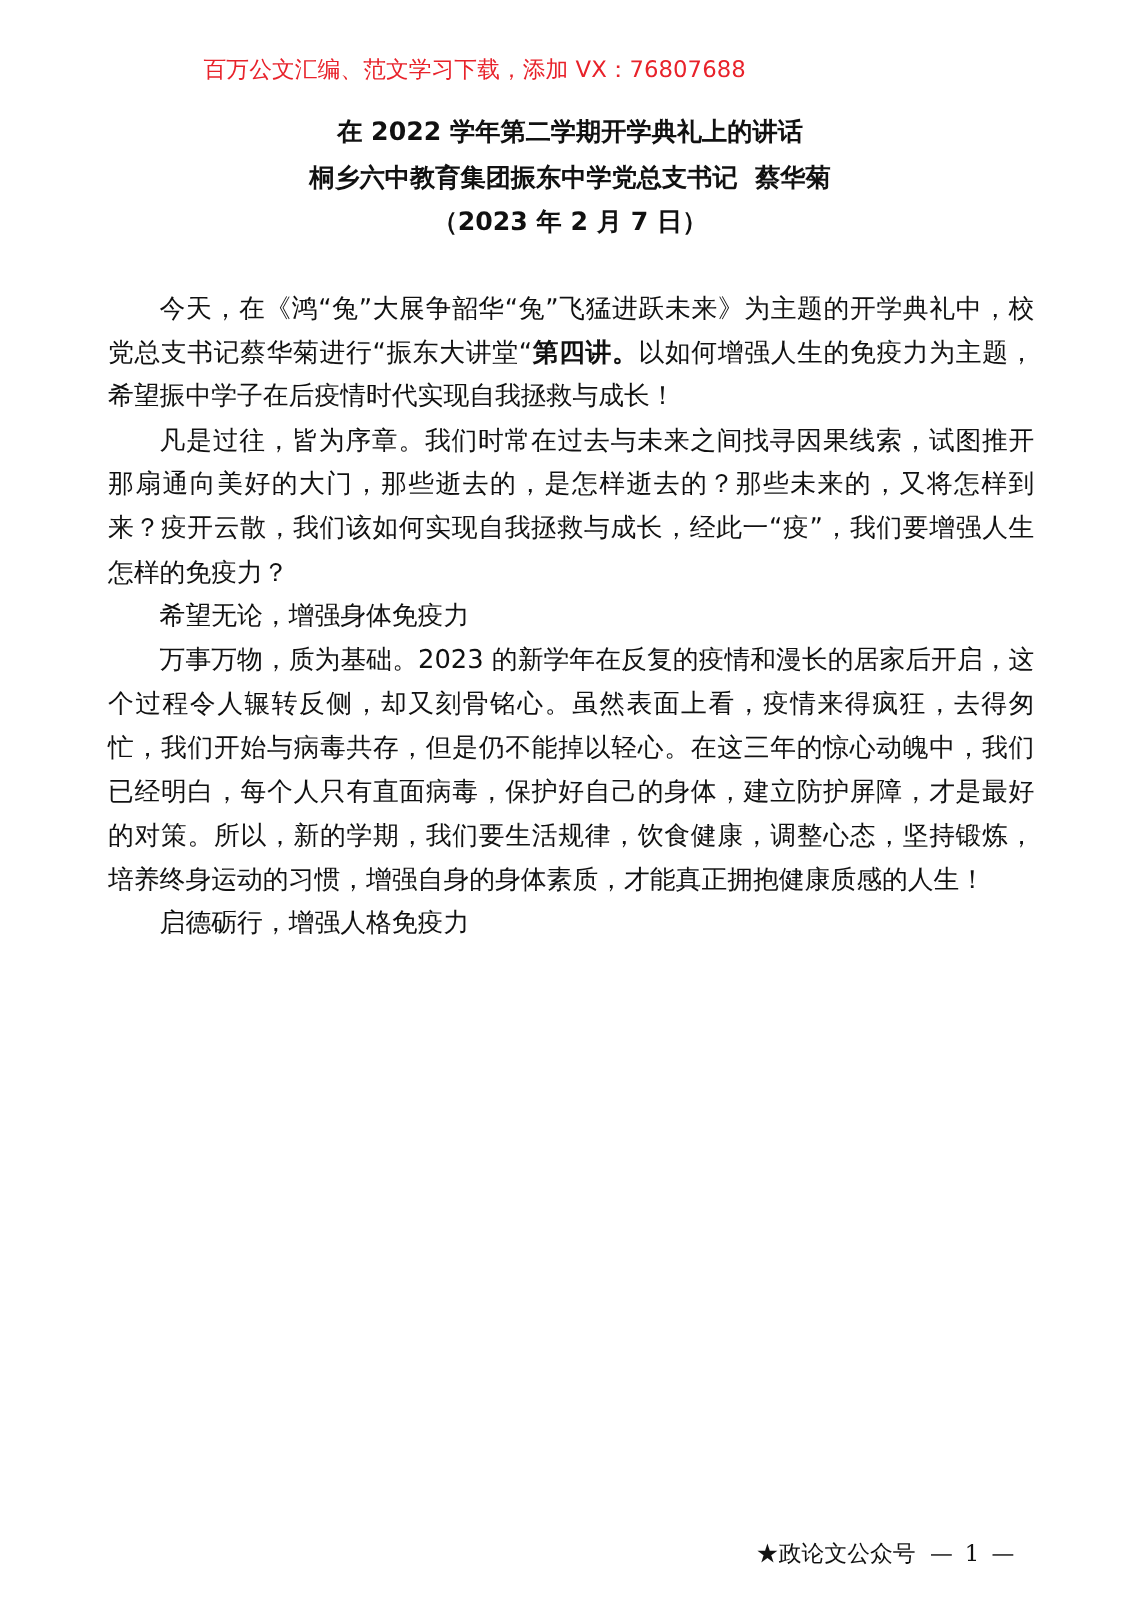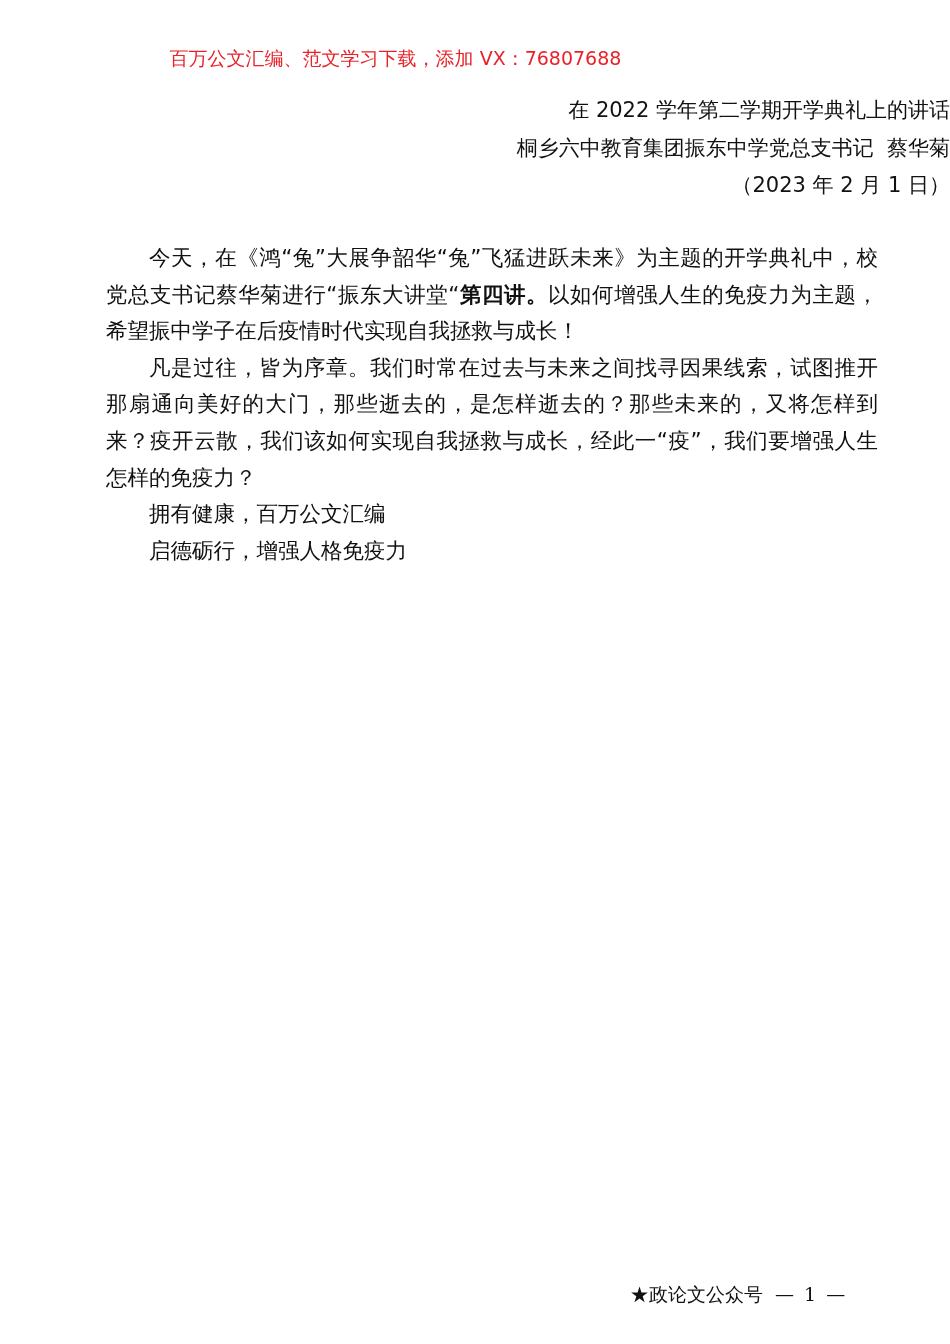--- a/index.html
+++ b/index.html
@@ -1,44 +1,45 @@
 <!DOCTYPE html>
 <html><head>
 <meta charset="utf-8">
 <style>
   html, body { margin:0; padding:0; background:#ffffff; }
   body { width:950px; height:1344px; position:relative; overflow:hidden;
          font-family: "DejaVu Sans", "Liberation Sans", sans-serif; color:#111; }
   .banner { position:absolute; top:44px; left:0; width:791px; text-align:center;
             font-size:19px; color:#e8222a; line-height:28px; }
-  .title-block { position:absolute; top:92px; left:0; width:950px; text-align:right;
-                 font-size:21px; line-height:37.5px; color:#111; }
+  .title-block { position:absolute; top:92px; left:0; width:950px; text-align:center;
+                 font-size:21px; line-height:37.5px; color:#111;font-weight:bold; }
   .title-block div { white-space:nowrap; }
-  .body { position:absolute; top:240px; left:106px; width:772px; font-size:21.5px;
+  .body { position:absolute; top:240px; left:90px; width:772px; font-size:21.5px;
           line-height:36.6px; text-align:justify; }
   .para { margin:0; text-indent:2em; }
   .heading { margin:0; text-indent:2em; }
   .bold { font-weight:bold; }
   .footer { position:absolute; top:1282px; left:630px; font-size:19px; color:#111;
             white-space:nowrap; font-family:"DejaVu Serif", "Liberation Serif", serif; }
   .footer .pn { margin-left:12px; letter-spacing:2px; }
 </style>
 </head>
 <body>
 
 <div class="banner">百万公文汇编、范文学习下载，添加 VX：76807688</div>
 
 <div class="title-block">
   <div>在 2022 学年第二学期开学典礼上的讲话</div>
   <div style="white-space:pre;">桐乡六中教育集团振东中学党总支书记  蔡华菊</div>
-  <div>（2023 年 2 月 1 日）</div>
+  <div>（2023 年 2 月 7 日）</div>
 </div>
 
 <div class="body">
   <p class="para"><span>今天，在《鸿“兔”大展争韶华“兔”飞猛进跃未来》为主题的开学典礼中，校党总支书记蔡华菊进行“振东大讲堂“</span><span class="bold">第四讲。</span><span>以如何增强人生的免疫力为主题，希望振中学子在后疫情时代实现自我拯救与成长！</span></p>
   <p class="para">凡是过往，皆为序章。我们时常在过去与未来之间找寻因果线索，试图推开那扇通向美好的大门，那些逝去的，是怎样逝去的？那些未来的，又将怎样到来？疫开云散，我们该如何实现自我拯救与成长，经此一“疫”，我们要增强人生怎样的免疫力？</p>
-  <p class="heading">拥有健康，百万公文汇编</p>
+  <p class="heading">希望无论，增强身体免疫力</p>
+  <p class="para">万事万物，质为基础。2023 的新学年在反复的疫情和漫长的居家后开启，这个过程令人辗转反侧，却又刻骨铭心。虽然表面上看，疫情来得疯狂，去得匆忙，我们开始与病毒共存，但是仍不能掉以轻心。在这三年的惊心动魄中，我们已经明白，每个人只有直面病毒，保护好自己的身体，建立防护屏障，才是最好的对策。所以，新的学期，我们要生活规律，饮食健康，调整心态，坚持锻炼，培养终身运动的习惯，增强自身的身体素质，才能真正拥抱健康质感的人生！</p>
   <p class="heading">启德砺行，增强人格免疫力</p>
 </div>
 
 <div class="footer">
   <span>★政论文公众号</span><span class="pn">— 1 —</span>
 </div>
 
 </body></html>

